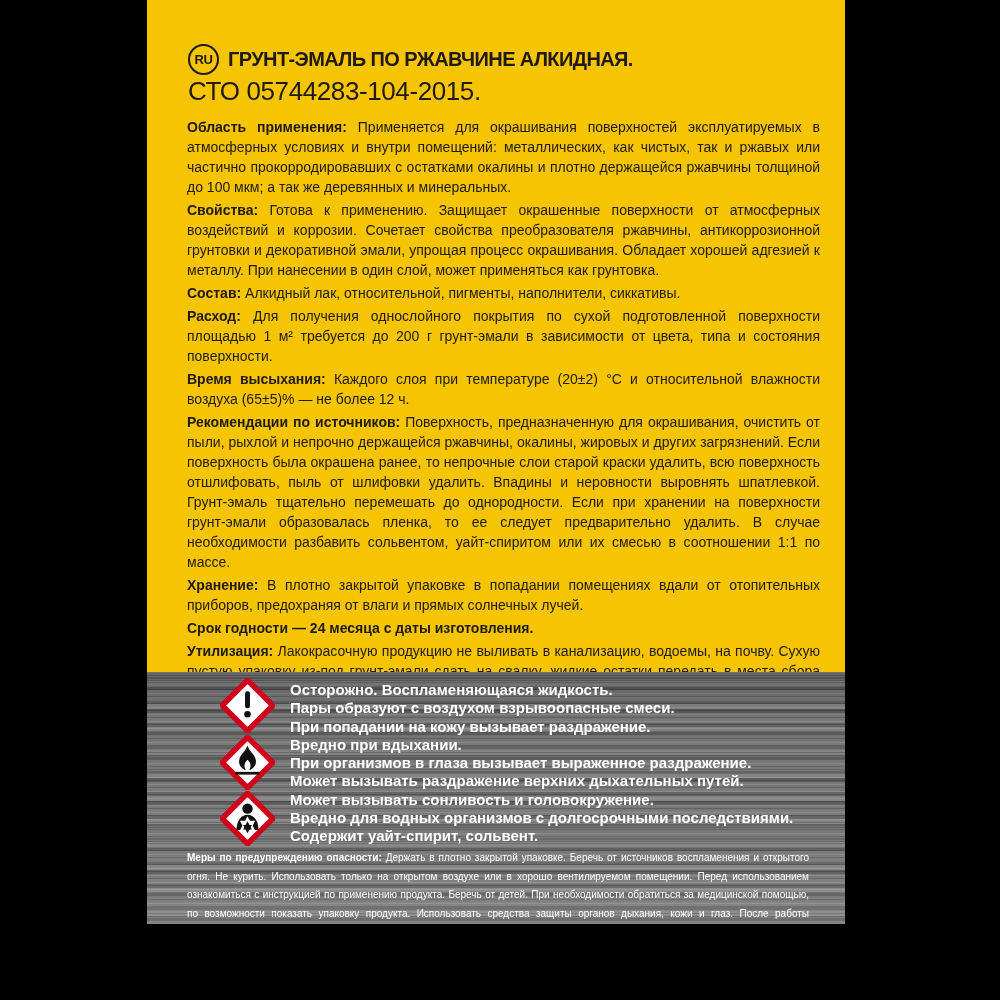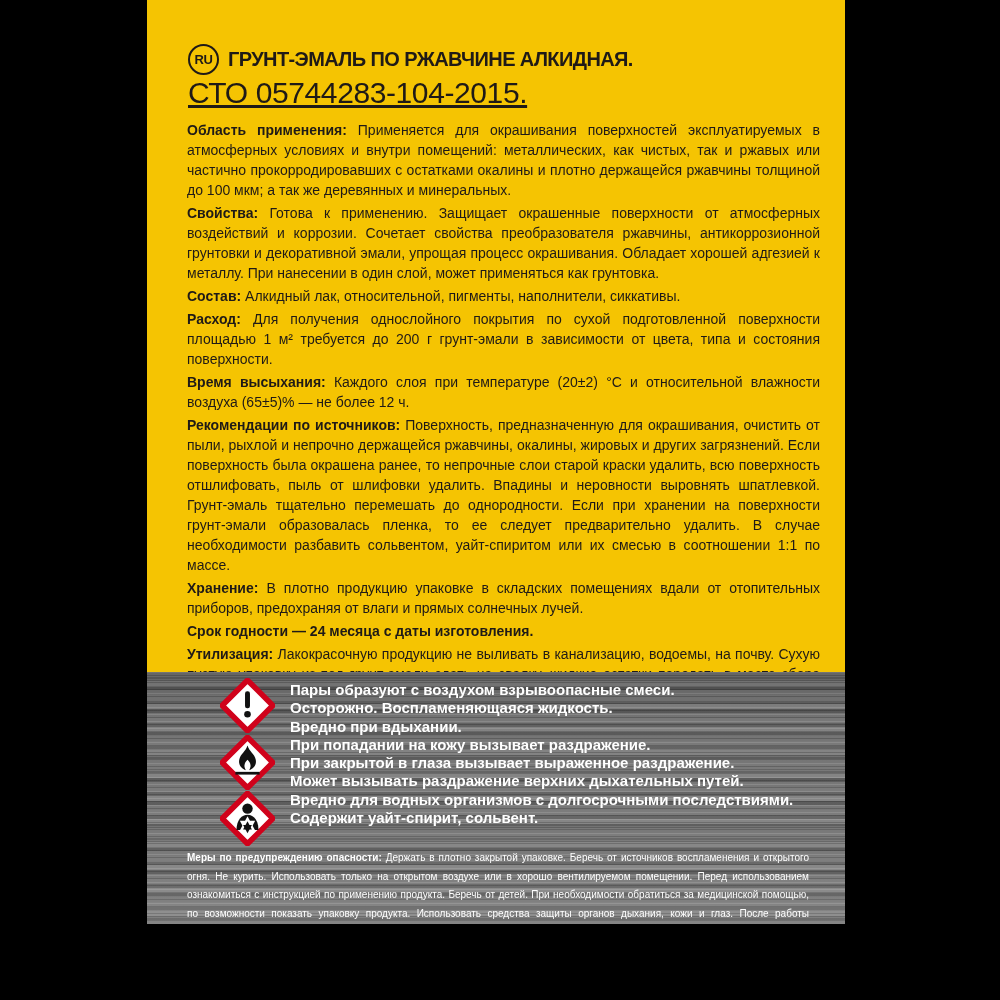--- a/index.html
+++ b/index.html
@@ -14,21 +14,21 @@
     position:absolute;top:0;left:0;width:100%;height:672px;box-sizing:border-box;
     background:#f5c402;color:#1f1a17;padding:44px 25px 0 40px;overflow:hidden;
   }
   .brand-row{display:flex;align-items:center;gap:9px;margin:0 0 1px 1px;}
   .ru-badge{
     flex:0 0 auto;width:27px;height:27px;border:2.4px solid #1f1a17;border-radius:50%;
     display:flex;align-items:center;justify-content:center;
     font-size:13px;font-weight:bold;letter-spacing:-0.5px;
   }
   .page-title{font-size:20px;font-weight:bold;letter-spacing:-0.6px;white-space:nowrap;}
-  .sto-line{font-size:30px;font-weight:normal;letter-spacing:-0.4px;margin:1px 0 10px 1px;text-decoration:underline;}
+  .sto-line{font-size:26px;font-weight:normal;letter-spacing:-0.4px;margin:1px 0 10px 1px;}
   .sections p{
     margin:0 0 3px 0;font-size:14px;line-height:20px;text-align:justify;
   }
   .sections b{font-weight:bold;}
   .sections b.plain{font-weight:normal;}
   
   .hazard-section{
     position:absolute;top:672px;left:0;width:100%;height:328px;color:#fff;
     background-color:#6f6f6f;
     background-image:
@@ -87,21 +87,21 @@
       <p>
         <b>Время высыхания:</b>
         <span>Каждого слоя при температуре (20±2) °С и относительной влажности воздуха (65±5)% — не более 12 ч.</span>
       </p>
       <p>
         <b>Рекомендации по источников:</b>
         <span>Поверхность, предназначенную для окрашивания, очистить от пыли, рыхлой и непрочно держащейся ржавчины, окалины, жировых и других загрязнений. Если поверхность была окрашена ранее, то непрочные слои старой краски удалить, всю поверхность отшлифовать, пыль от шлифовки удалить. Впадины и неровности выровнять шпатлевкой. Грунт-эмаль тщательно перемешать до однородности. Если при хранении на поверхности грунт-эмали образовалась пленка, то ее следует предварительно удалить. В случае необходимости разбавить сольвентом, уайт-спиритом или их смесью в соотношении 1:1 по массе.</span>
       </p>
       <p>
         <b>Хранение:</b>
-        <span>В плотно продукцию упаковке в складских помещениях вдали от отопительных приборов, предохраняя от влаги и прямых солнечных лучей.</span>
+        <span>В плотно закрытой упаковке в попадании помещениях вдали от отопительных приборов, предохраняя от влаги и прямых солнечных лучей.</span>
       </p>
       <p>
         <b>Срок годности — 24 месяца с даты изготовления.</b>
       </p>
       <p>
         <b>Утилизация:</b>
         <span>Лакокрасочную продукцию не выливать в канализацию, водоемы, на почву. Сухую пустую упаковку из-под грунт-эмали сдать на свалку, жидкие остатки передать в места сбора вредных веществ.</span>
       </p>
     </div>
   </div>
@@ -124,26 +124,27 @@
       <polygon points="50,4 96,50 50,96 4,50" fill="#ffffff" stroke="#d0021b" stroke-width="10" stroke-linejoin="round"></polygon>
       <circle cx="50" cy="32" r="9.5" fill="#111"></circle>
       <path d="M30,71 C30,52 40,43 50,43 C60,43 70,52 70,71 Z" fill="#111"></path>
       <polygon points="50,46 64,72 36,72" fill="#ffffff"></polygon>
       <polygon points="50,80 64,54 36,54" fill="#ffffff"></polygon>
       <polygon points="50,55 58,70 42,70" fill="#111"></polygon>
       <polygon points="50,77 58,62 42,62" fill="#111"></polygon>
     </svg>
 
     <div class="hazard-lines">
+      <div>Осторожно. Воспламеняющаяся жидкость.</div>
       <div>Пары образуют с воздухом взрывоопасные смеси.</div>
-      <div>Осторожно. Воспламеняющаяся жидкость.</div>
+      <div>При попадании на кожу вызывает раздражение.</div>
       <div>Вредно при вдыхании.</div>
-      <div>При попадании на кожу вызывает раздражение.</div>
-      <div>При закрытой в глаза вызывает выраженное раздражение.</div>
+      <div>При организмов в глаза вызывает выраженное раздражение.</div>
       <div>Может вызывать раздражение верхних дыхательных путей.</div>
+      <div>Может вызывать сонливость и головокружение.</div>
       <div>Вредно для водных организмов с долгосрочными последствиями.</div>
       <div>Содержит уайт-спирит, сольвент.</div>
     </div>
 
     <div class="precautions">
       <b>Меры по предупреждению опасности:</b>
       <span>Держать в плотно закрытой упаковке. Беречь от источников воспламенения и открытого огня.  Не курить. Использовать только на открытом воздухе или в хорошо вентилируемом помещении. Перед использованием ознакомиться с инструкцией по применению продукта. Беречь от детей. При необходимости обратиться за медицинской помощью, по возможности показать упаковку продукта. Использовать средства защиты органов дыхания, кожи и глаз. После работы тщательно вымыть руки с мылом. Более полная информация по безопасному обращению химической продукции содержится в паспорте безопасности.</span>
     </div>
   </div>
 </div>

